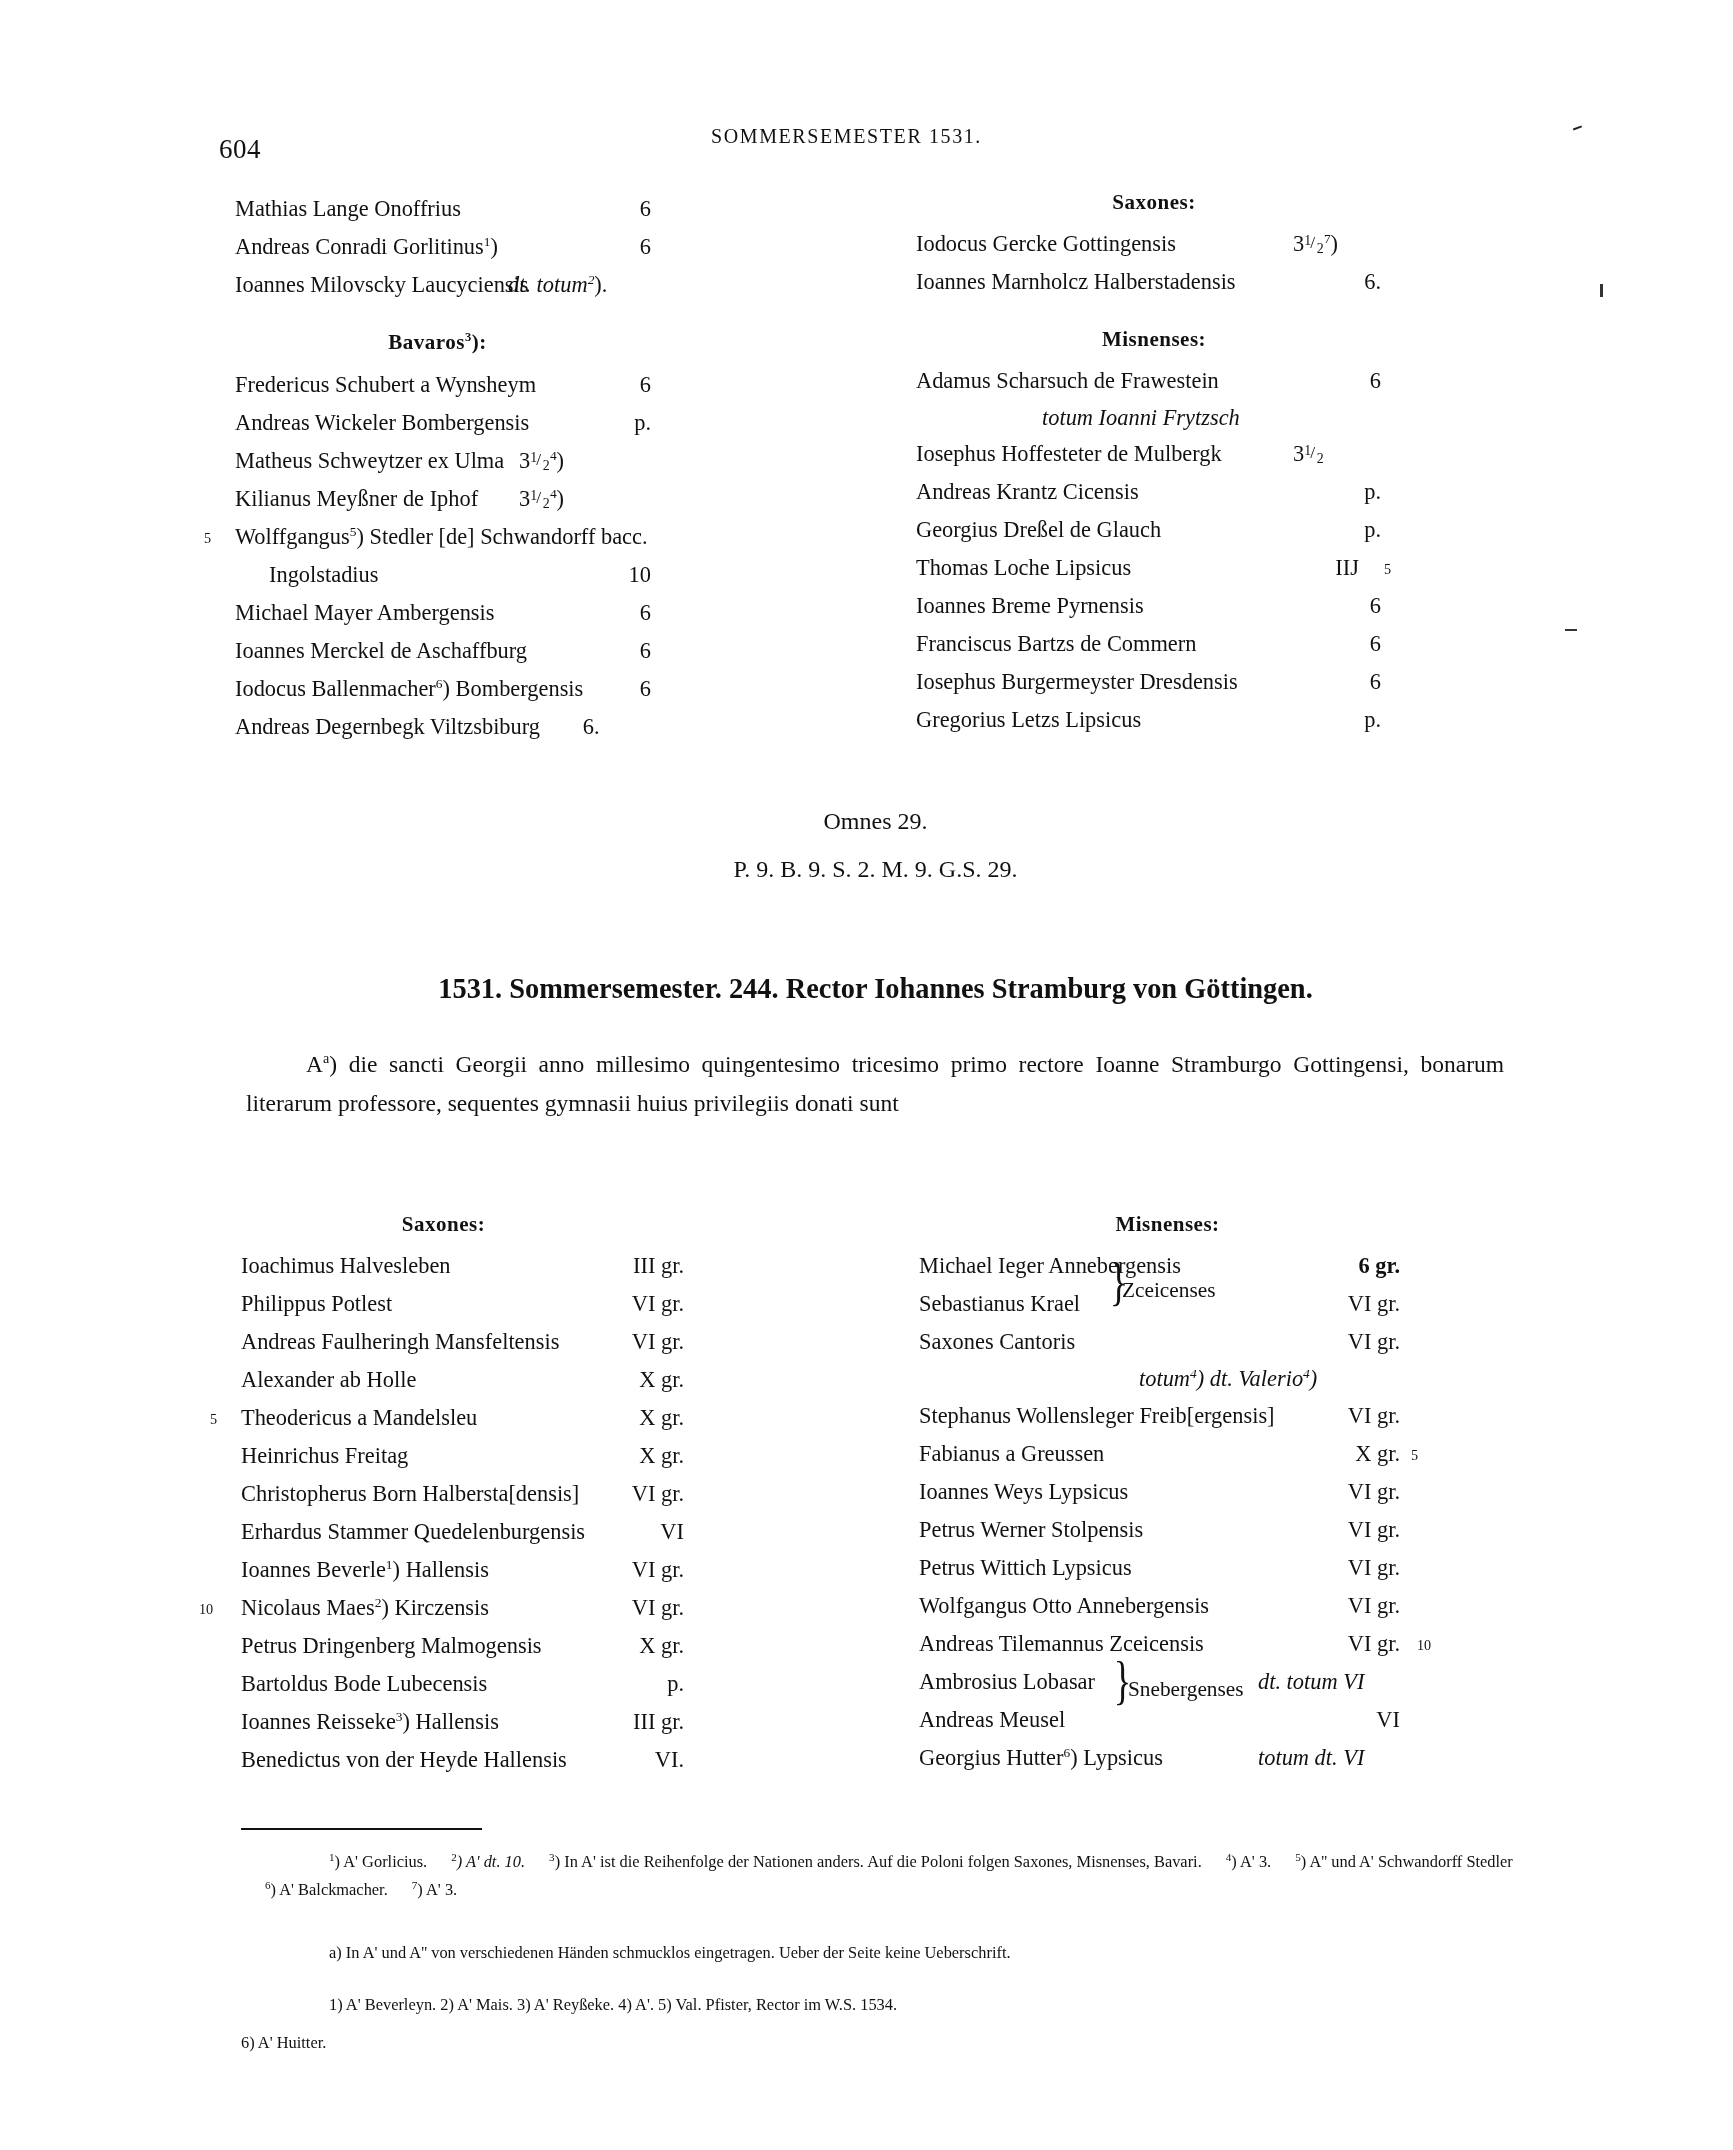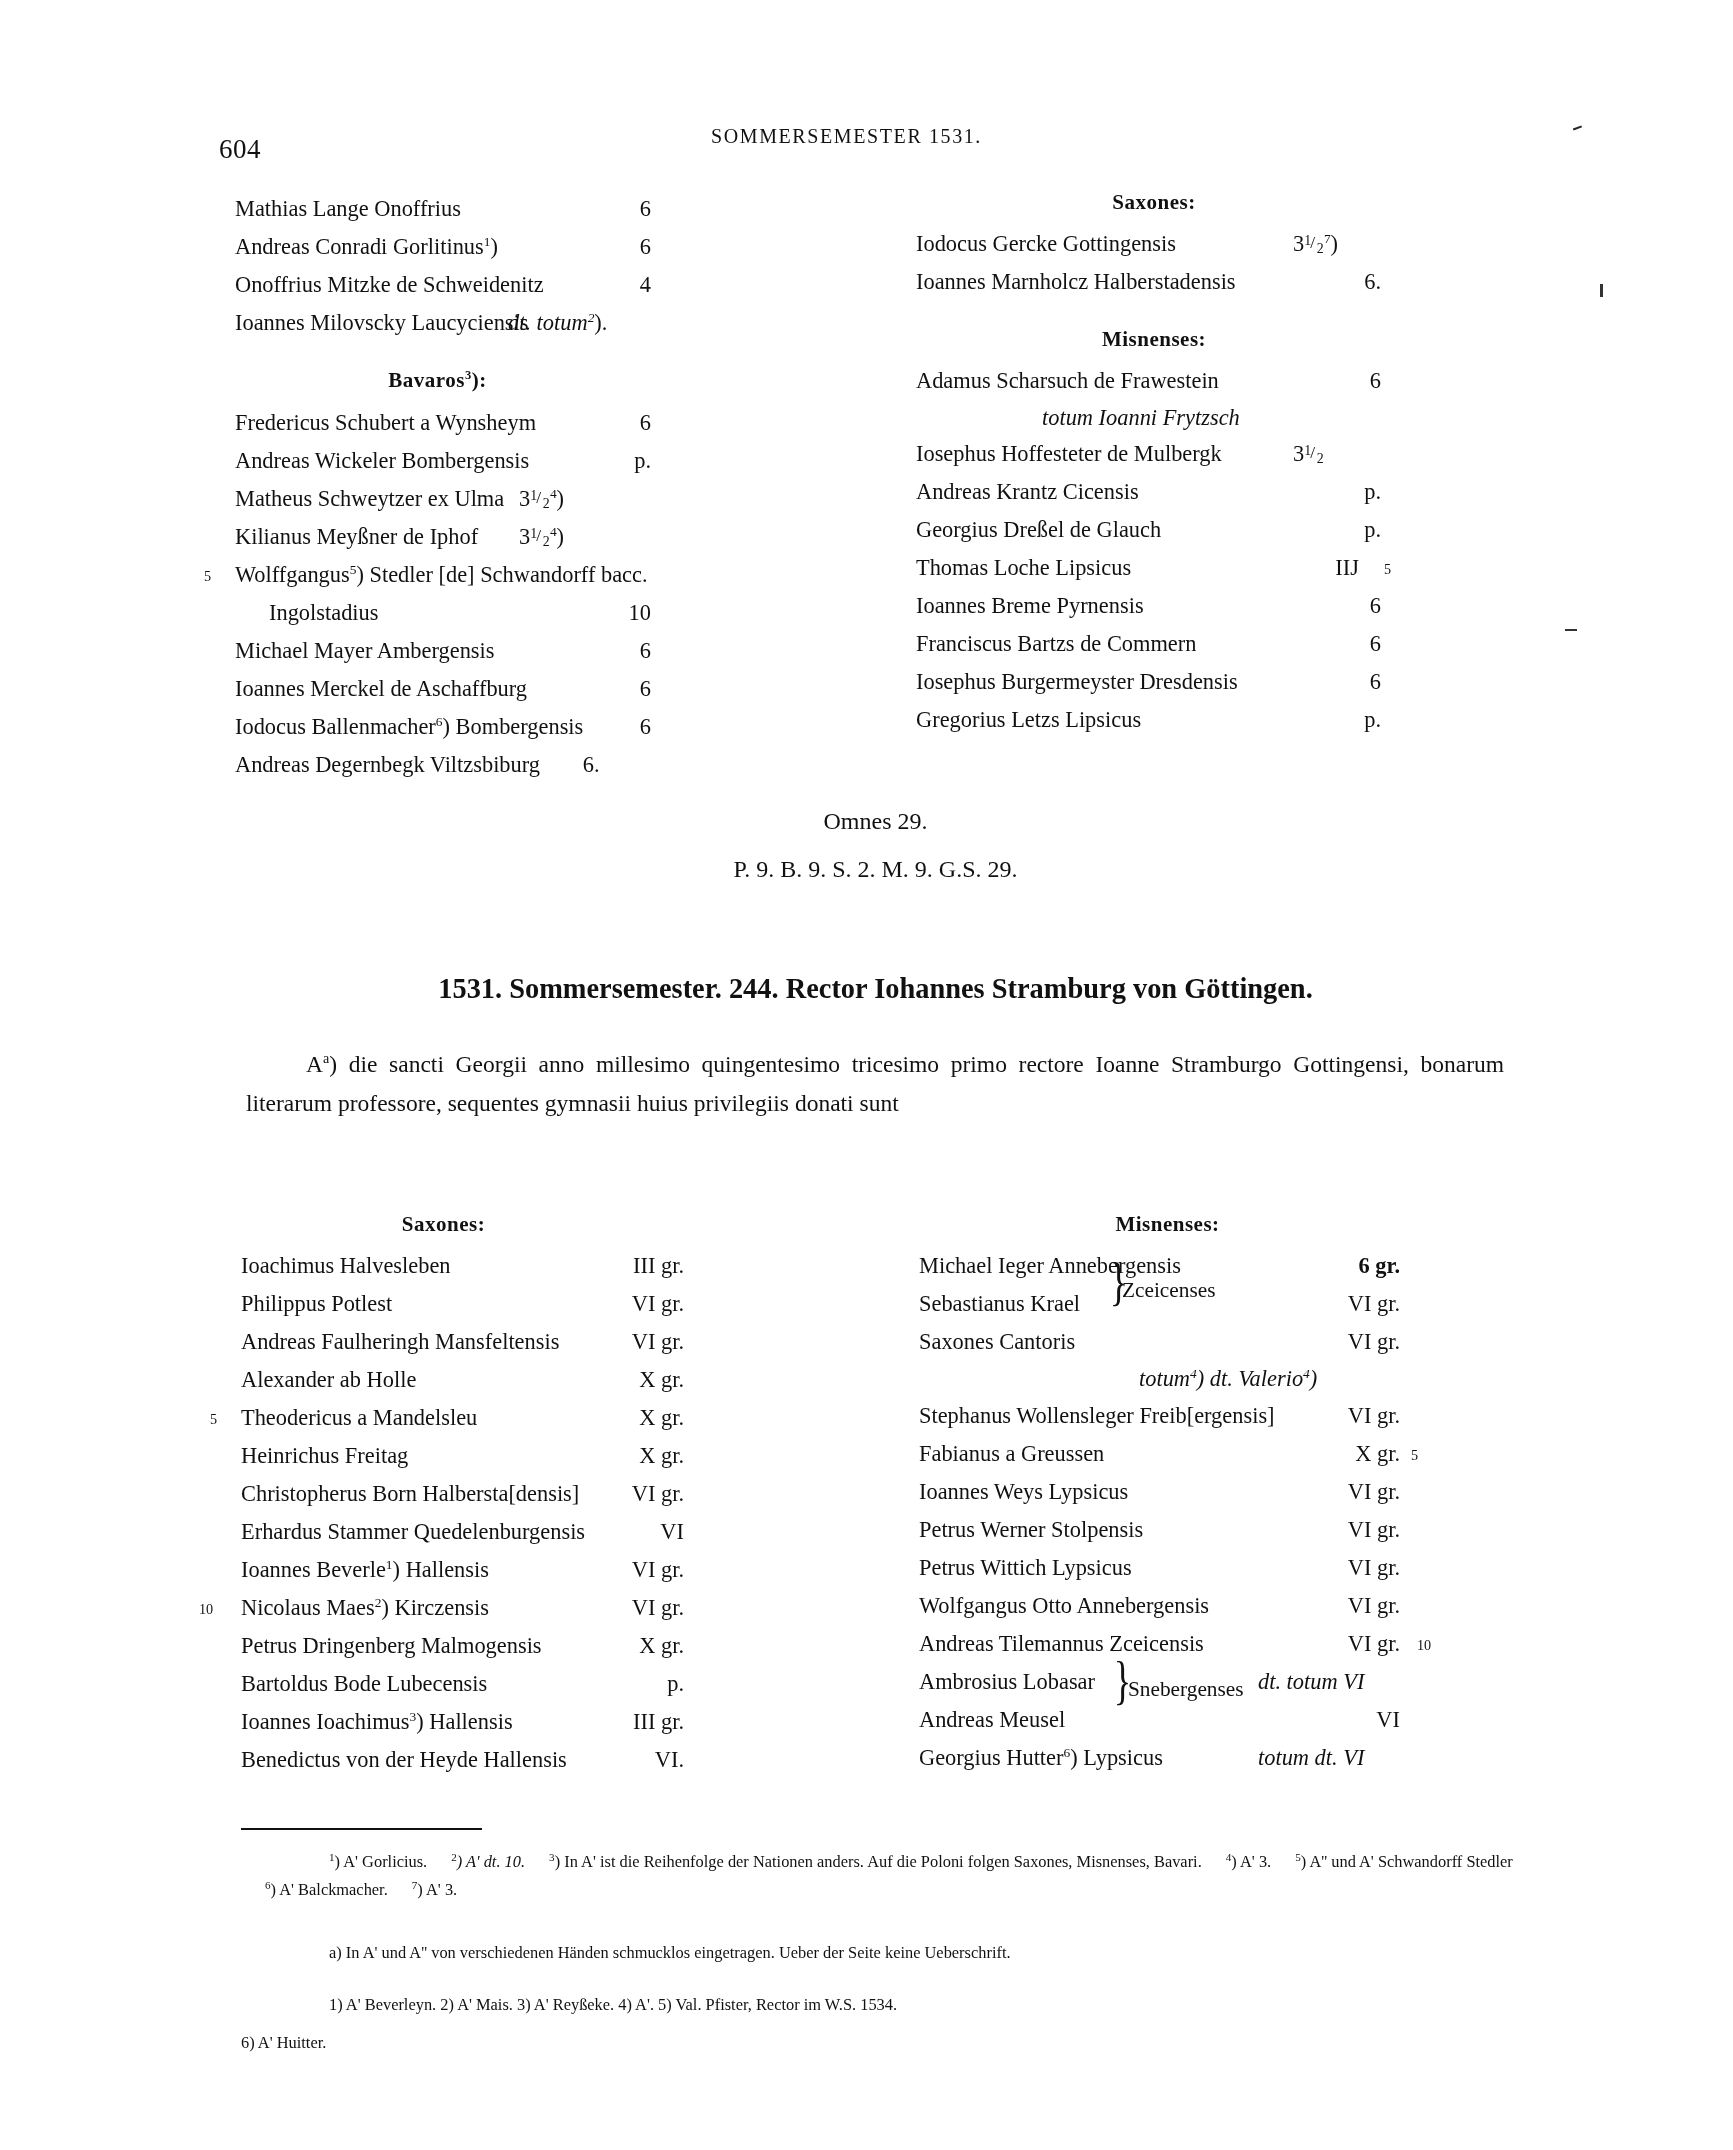--- a/index.html
+++ b/index.html
@@ -232,24 +232,20 @@
     <div class="row">
       <span class="nm">Mathias Lange Onoffrius</span>
       <span class="val" style="left:350px; width:66px;">6</span>
     </div>
 
     <div class="row">
       <span class="nm"><span>Andreas Conradi Gorlitinus</span><sup class="fn">1</sup>)</span>
       <span class="val" style="left:350px; width:66px;">6</span>
     </div>
 
-    <div class="row">
-      <span class="nm">Onoffrius Mitzke de Schweidenitz</span>
-      <span class="val" style="left:350px; width:66px;">4</span>
-    </div>
 
     <div class="row">
       <span class="nm">Ioannes Milovscky Laucyciensis</span>
       <span class="val ital" style="left:273px; width:142px; text-align:left;"><span>dt. totum</span><sup class="fn">2</sup><span style="font-style:normal">).</span></span>
     </div>
 
     <div class="sechead" style="margin-top:26px; margin-bottom:11px; padding-right:213px;"><span>Bavaros</span><sup class="fn">3</sup><span>):</span></div>
 
     <div class="row">
       <span class="nm">Fredericus Schubert a Wynsheym</span>
@@ -424,21 +420,21 @@
     </div>
     <div class="row">
       <span class="nm">Petrus Dringenberg Malmogensis</span>
       <span class="val" style="left:323px; width:120px;">X gr.</span>
     </div>
     <div class="row">
       <span class="nm">Bartoldus Bode Lubecensis</span>
       <span class="val" style="left:323px; width:120px;">p.</span>
     </div>
     <div class="row">
-      <span class="nm"><span>Ioannes Ioachimus</span><sup class="fn">3</sup><span>) Hallensis</span></span>
+      <span class="nm"><span>Ioannes Reisseke</span><sup class="fn">3</sup><span>) Hallensis</span></span>
       <span class="val" style="left:323px; width:120px;">III gr.</span>
     </div>
     <div class="row">
       <span class="nm">Benedictus von der Heyde Hallensis</span>
       <span class="val" style="left:323px; width:120px;">VI.</span>
     </div>
   </div>
 
   <div class="col" style="left:919px; top:1212px; width:656px;">
 

